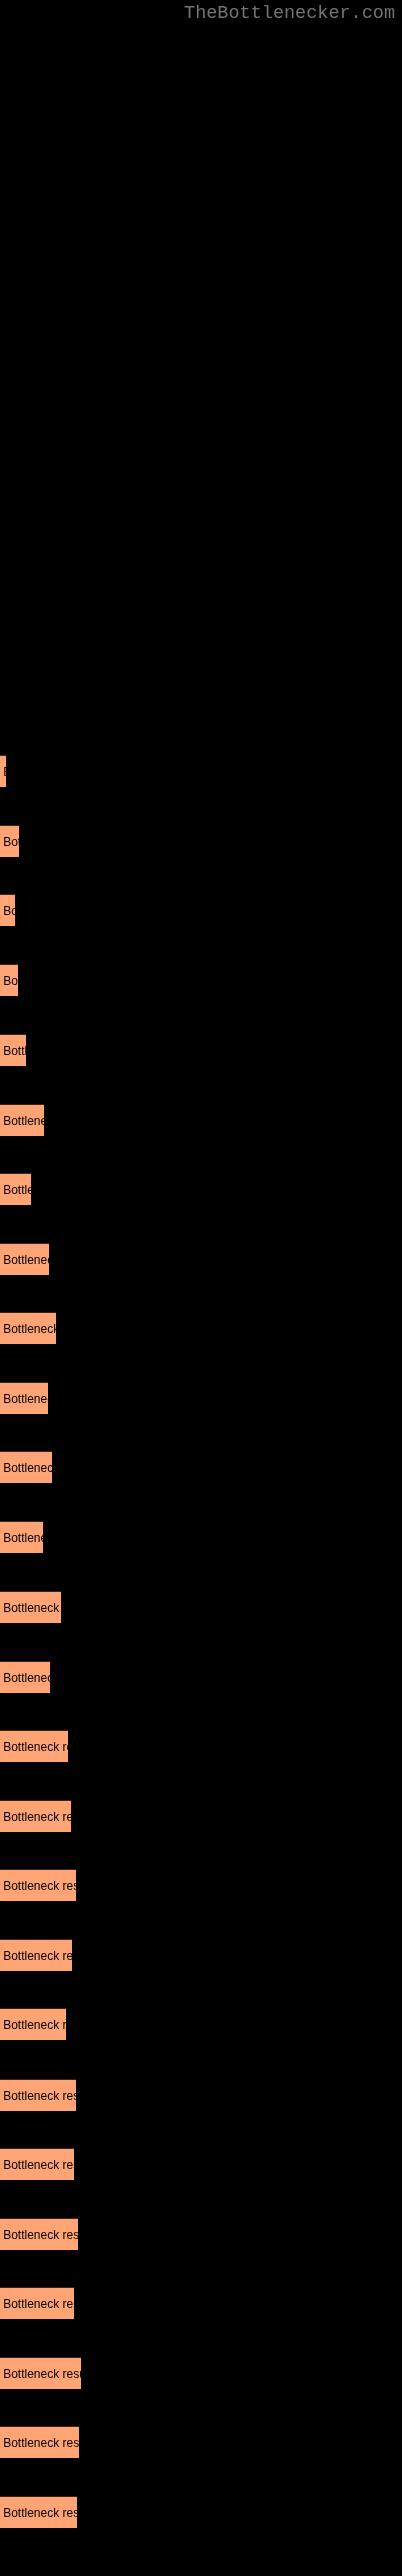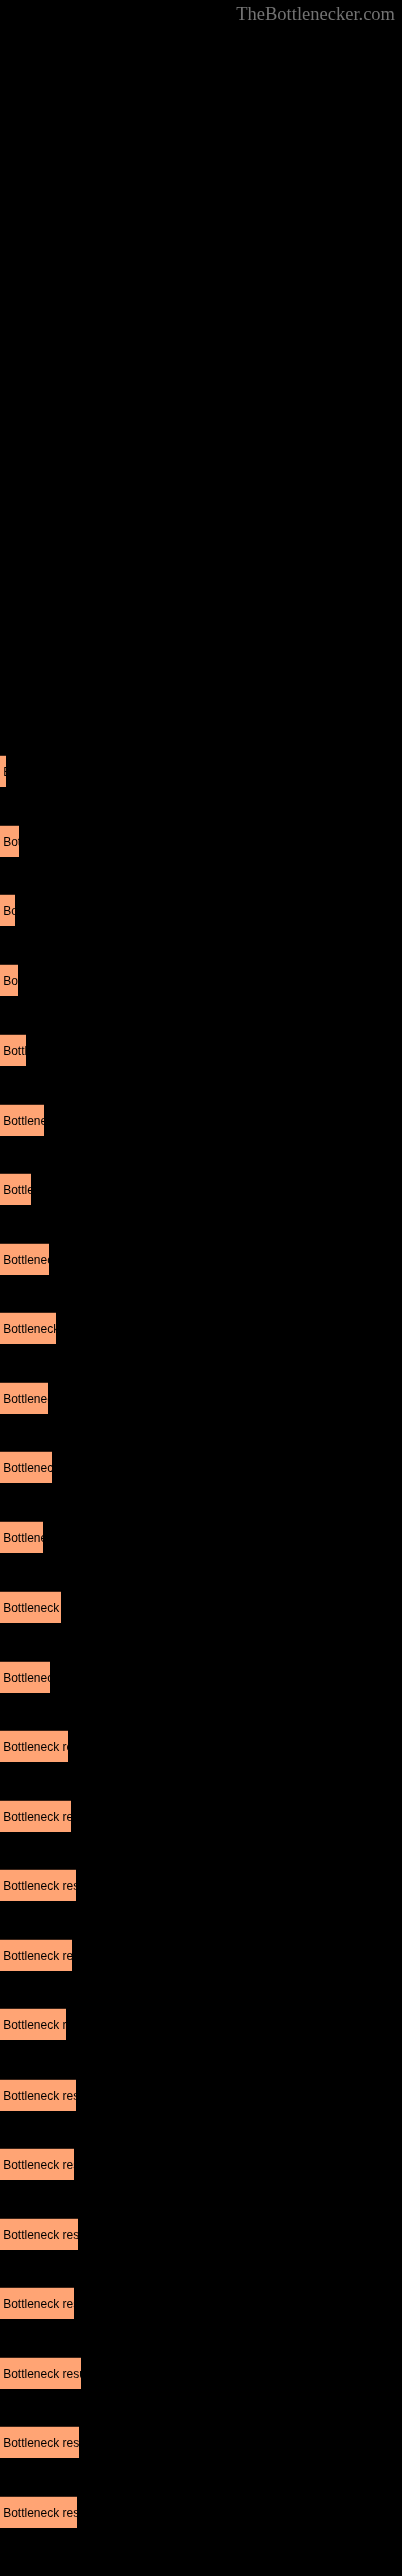--- a/index.html
+++ b/index.html
@@ -14,21 +14,21 @@
     overflow: hidden;
     font-family: "Liberation Sans", sans-serif;
     -webkit-font-smoothing: antialiased;
   }
   #site-title {
     position: absolute;
     top: 3.2px;
     right: 8px;
     color: #737373;
     font-size: 18.5px;
-    font-family: Liberation Serif, serif;
+    font-family: Liberation Mono, monospace;
     letter-spacing: 0px;
     white-space: nowrap;
     line-height: 22.5px;
   }
   #chart-area {
     position: absolute;
     left: 0;
     top: 0;
     width: 403px;
     height: 2576px;

